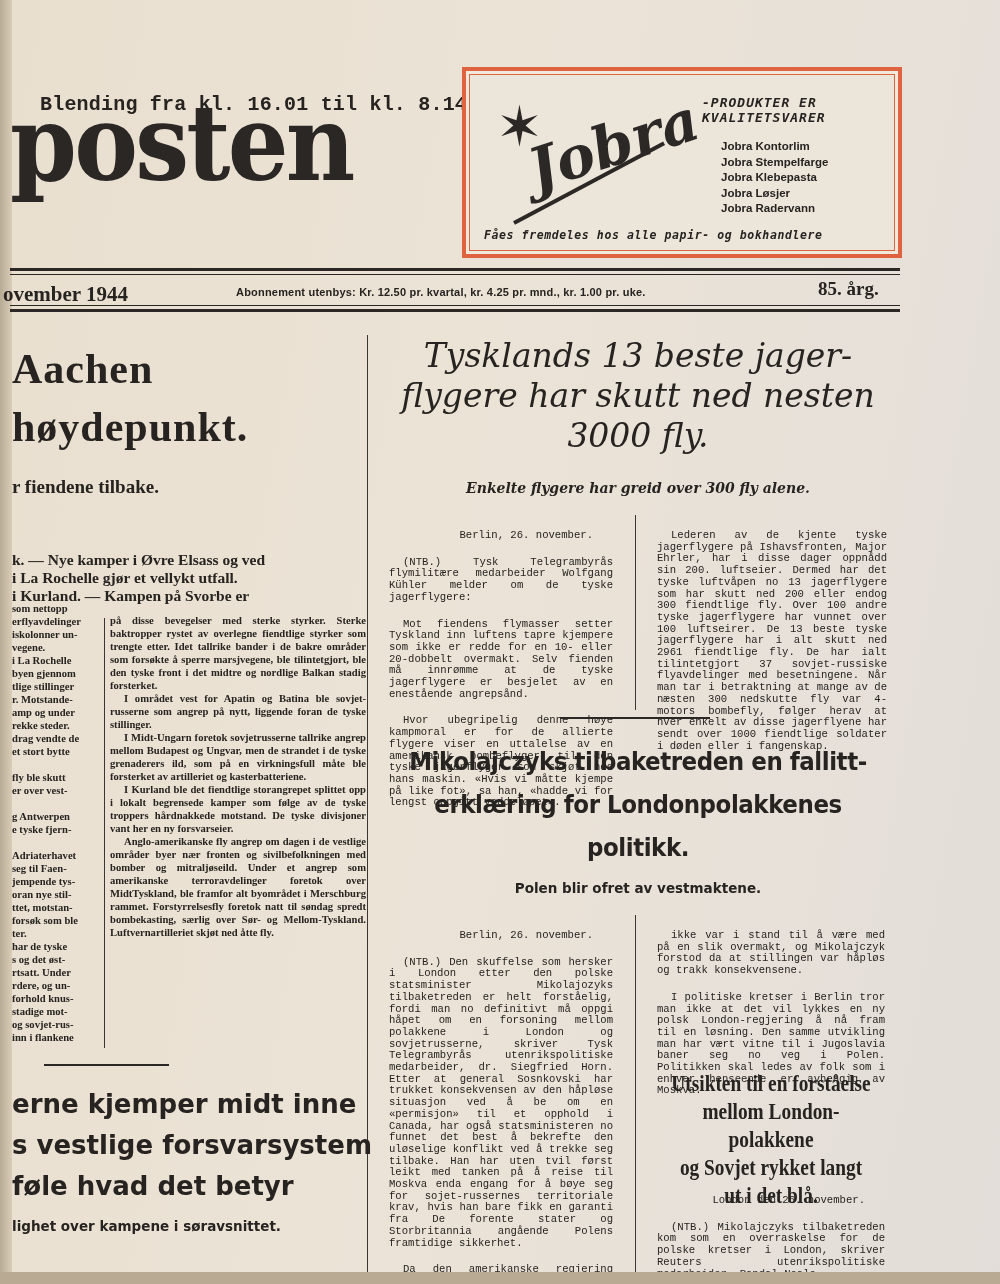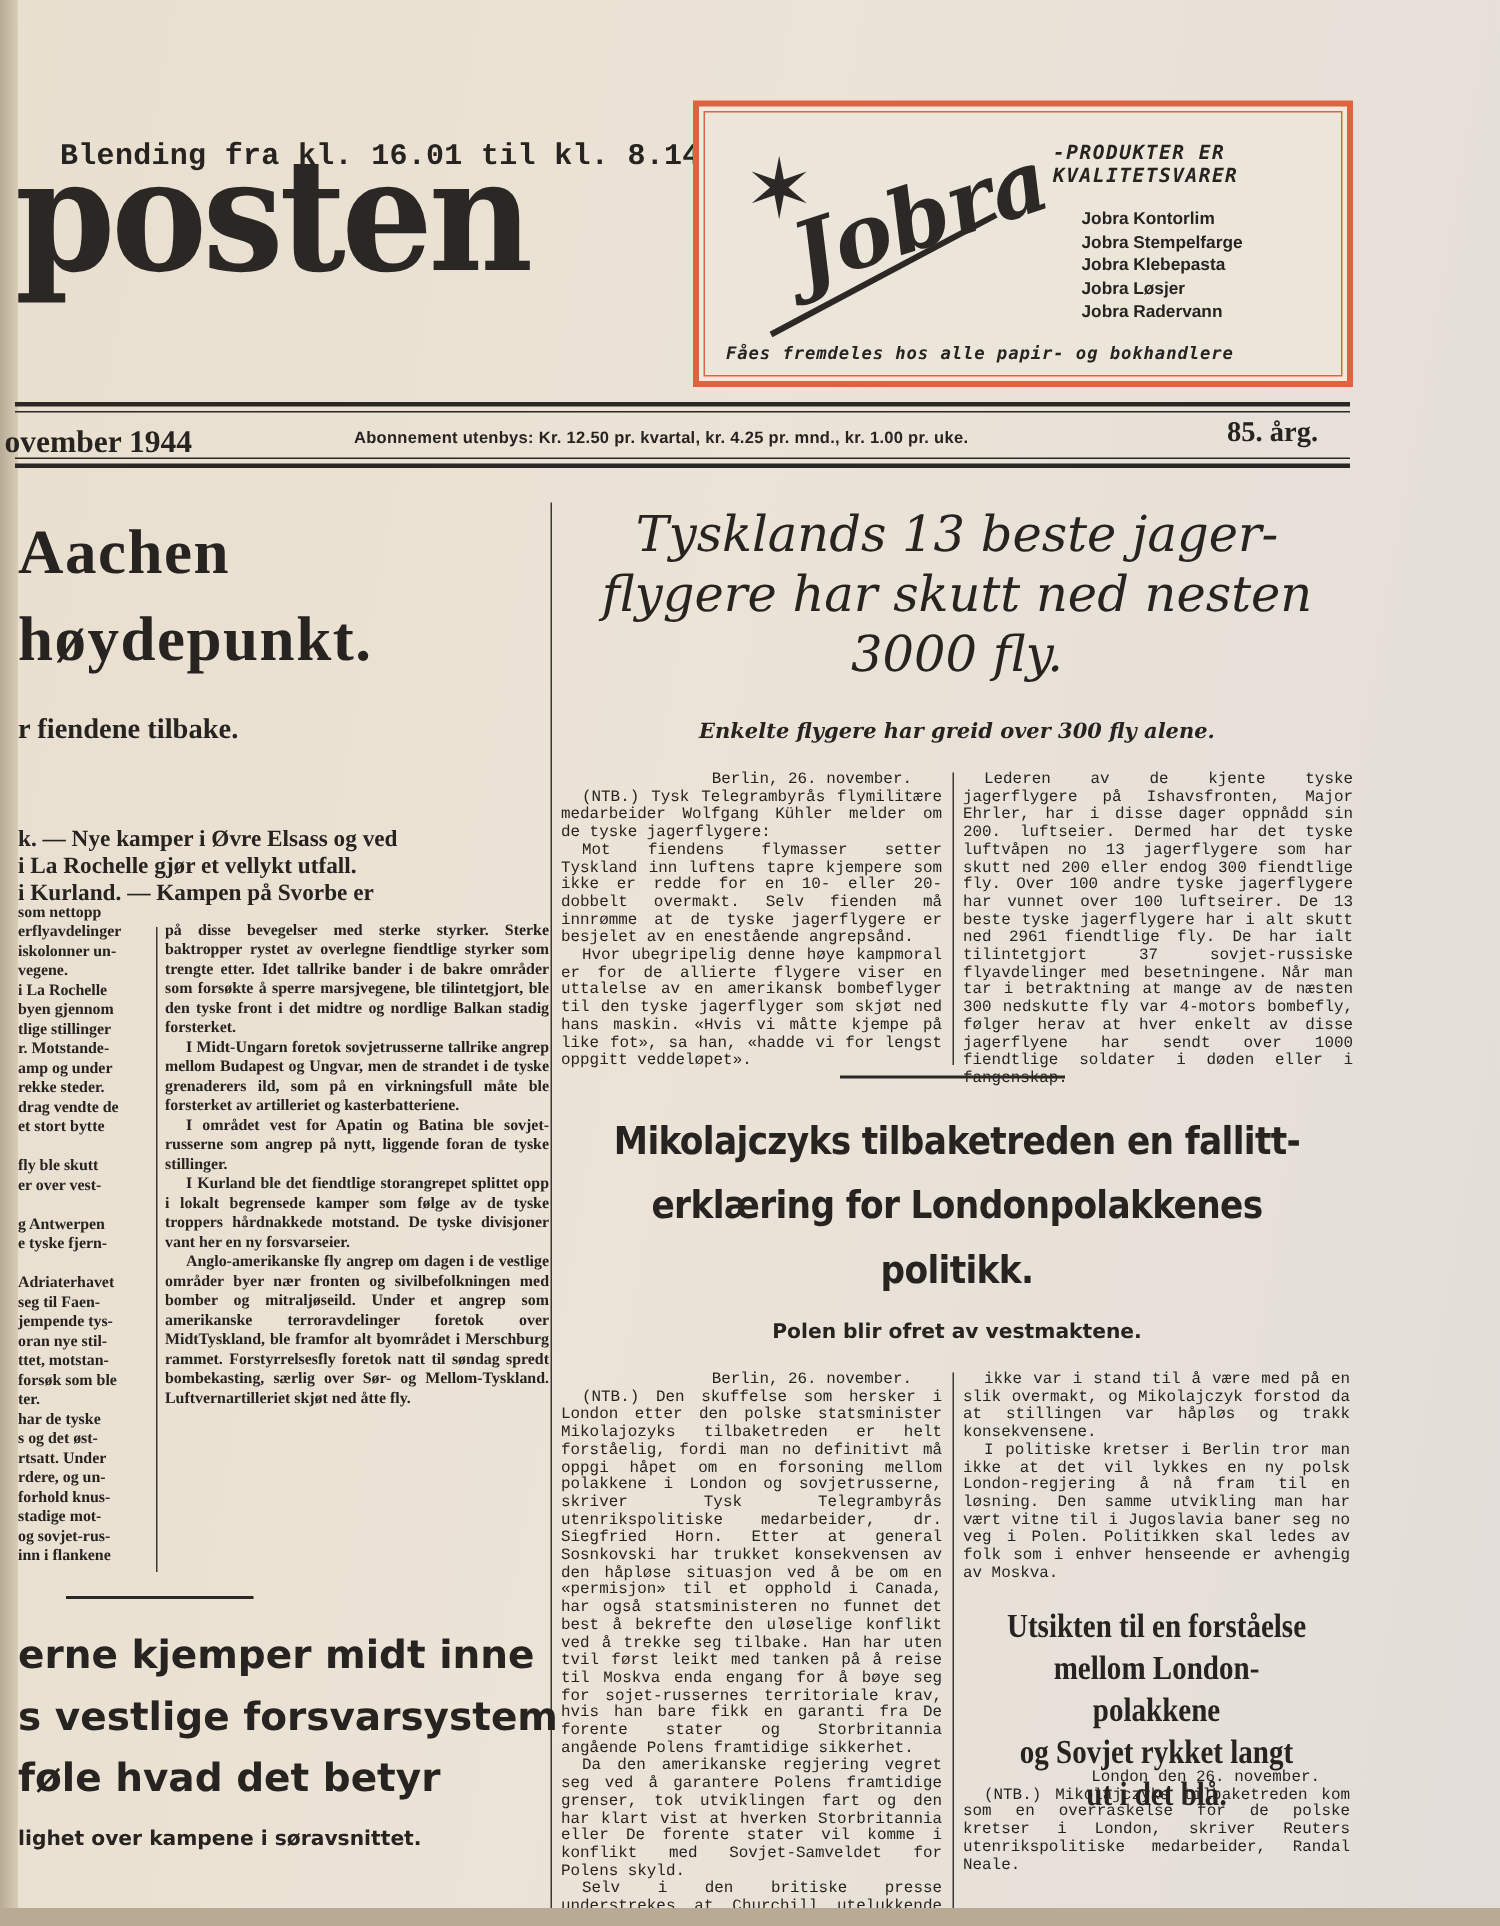--- a/index.html
+++ b/index.html
@@ -28,21 +28,21 @@
   .col{font-family:"Liberation Serif",serif;font-weight:bold;font-size:10.6px;line-height:13px;text-align:justify;}
   .col p{margin:0;text-indent:14px;}
   .col p.noind{text-indent:0;}
   .col1{left:12px;top:602px;width:88px;text-align:left;}
   .col1 div{white-space:nowrap;overflow:hidden;}
   .col2{left:110px;top:602px;width:256px;margin-top:12px;}
   .vline{width:1px;background:#3a3633;}
   .h-jager{left:372px;top:336px;width:532px;text-align:center;font-family:"DejaVu Serif",serif;font-style:italic;font-size:33px;line-height:40px;}
   .sub-jager{left:372px;top:480px;width:532px;text-align:center;font-family:"DejaVu Serif",serif;font-style:italic;font-weight:bold;font-size:14px;}
   .art{font-family:"Liberation Mono",monospace;font-size:10.6px;line-height:11.7px;text-align:justify;}
-  .art p{margin:0;text-indent:14px;}
+  .art p{margin:15px;text-indent:14px;}
   .art .place{text-align:right;text-indent:0;padding-right:20px;}
   .jag-a{left:374px;top:515px;width:254px;}
   .jag-b{left:642px;top:515px;width:260px;}
   .h-mik{left:372px;top:740px;width:532px;text-align:center;font-family:"DejaVu Sans",sans-serif;font-weight:bold;font-size:25.5px;line-height:43px;letter-spacing:-.5px;transform:scaleX(.9);transform-origin:center top;}
   .sub-mik{left:372px;top:880px;width:532px;text-align:center;font-family:"DejaVu Sans",sans-serif;font-weight:bold;font-size:13.5px;}
   .mik-a{left:374px;top:915px;width:254px;}
   .mik-b{left:642px;top:915px;width:258px;}
   .h-utsikt{left:642px;top:1070px;width:258px;text-align:center;font-family:"Liberation Serif",serif;font-weight:bold;font-size:22.5px;line-height:28px;transform:scaleX(.86);transform-origin:center top;}
   .utsikt-body{left:642px;top:1180px;width:258px;}
   .shortrule{left:44px;top:1064px;width:125px;height:2px;background:#2a2725;}
@@ -126,22 +126,22 @@
   <div>rtsatt. Under</div>
   <div>rdere, og un-</div>
   <div>forhold knus-</div>
   <div>stadige mot-</div>
   <div>og sovjet-rus-</div>
   <div>inn i flankene</div>
 </div>
 <div class="abs vline" style="left:104px;top:618px;height:430px;"></div>
 <div class="abs col col2">
   <p class="noind">på disse bevegelser med sterke styrker. Sterke baktropper rystet av overlegne fiendtlige styrker som trengte etter. Idet tallrike bander i de bakre områder som forsøkte å sperre marsjvegene, ble tilintetgjort, ble den tyske front i det midtre og nordlige Balkan stadig forsterket.</p>
+  <p>I området vest for Apatin og Batina ble sovjet-russerne som angrep på nytt, liggende foran de tyske stillinger.</p>
   <p>I Midt-Ungarn foretok sovjetrusserne tallrike angrep mellom Budapest og Ungvar, men de strandet i de tyske grenaderers ild, som på en virkningsfull måte ble forsterket av artilleriet og kasterbatteriene.</p>
-  <p>I området vest for Apatin og Batina ble sovjet-russerne som angrep på nytt, liggende foran de tyske stillinger.</p>
   <p>I Kurland ble det fiendtlige storangrepet splittet opp i lokalt begrensede kamper som følge av de tyske troppers hårdnakkede motstand. De tyske divisjoner vant her en ny forsvarseier.</p>
   <p>Anglo-amerikanske fly angrep om dagen i de vestlige områder byer nær fronten og sivilbefolkningen med bomber og mitraljøseild. Under et angrep som amerikanske terroravdelinger foretok over MidtTyskland, ble framfor alt byområdet i Merschburg rammet. Forstyrrelsesfly foretok natt til søndag spredt bombekasting, særlig over Sør- og Mellom-Tyskland. Luftvernartilleriet skjøt ned åtte fly.</p>
 </div>
 
 <div class="abs vline" style="left:367px;top:335px;height:940px;"></div>
 
 <div class="abs h-jager">
   <div>Tysklands 13 beste jager-</div>
   <div>flygere har skutt ned nesten</div>
   <div>3000 fly.</div>

